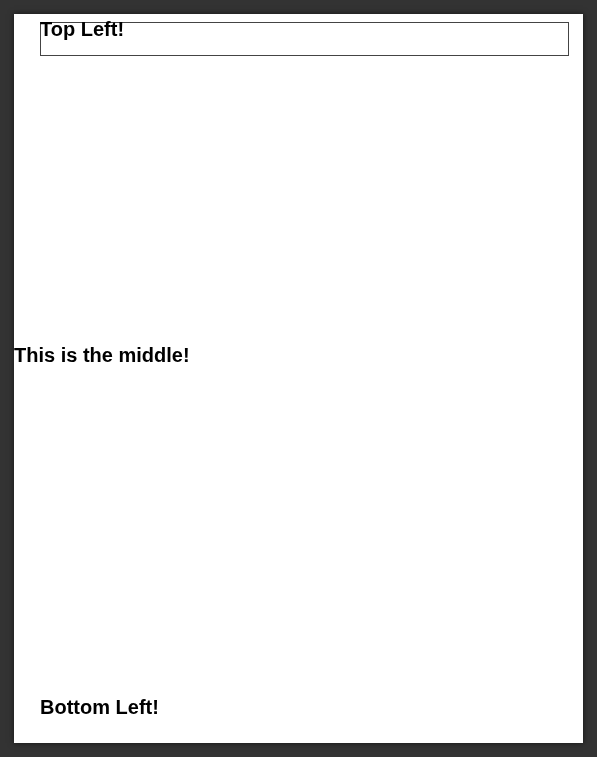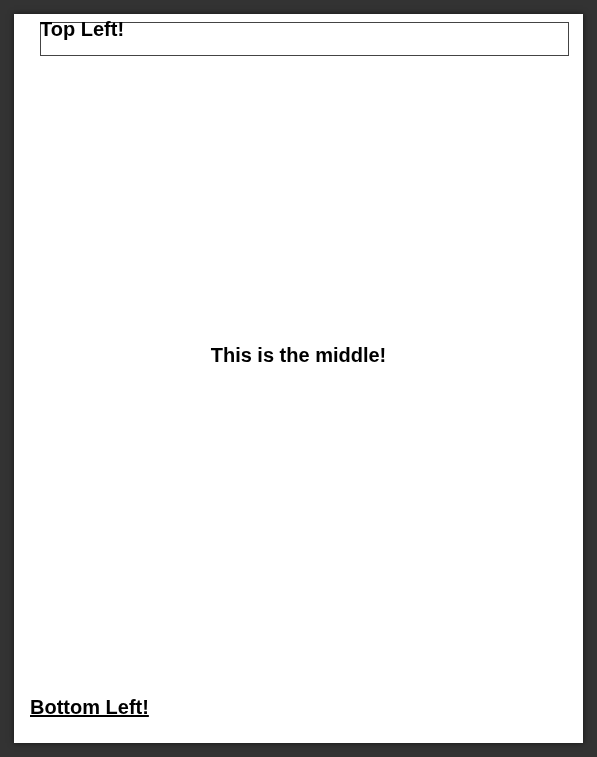--- a/index.html
+++ b/index.html
@@ -45,27 +45,25 @@
   .tr{
     position:absolute;
     top:22px;
     right:20px;
   }
   .mid{
     position:absolute;
     left:0;
     right:0;
     top:330px;
-    text-align:center;
   }
   .bl{
     position:absolute;
-    left:16px;
+    left:26px;
     bottom:24px;
-    text-decoration:underline;
   }
   .br{
     position:absolute;
     right:20px;
     bottom:24px;
   }
 </style>
 </head>
 <body>
 

